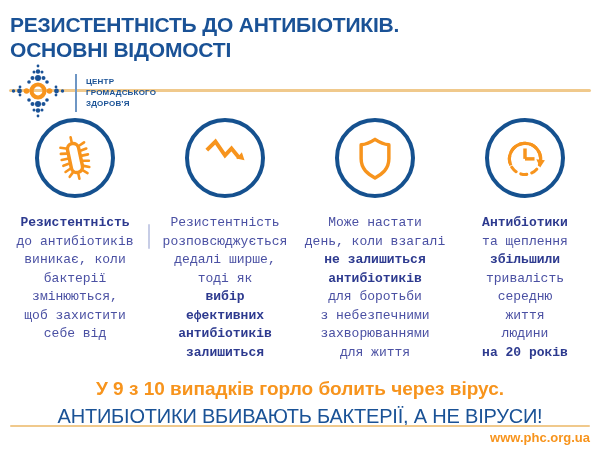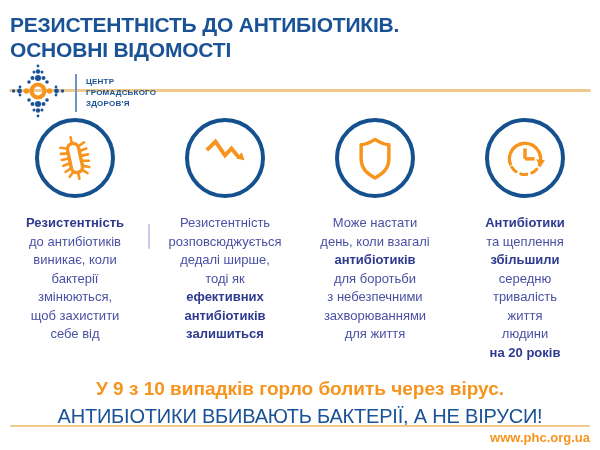--- a/index.html
+++ b/index.html
@@ -22,21 +22,21 @@
   .header{display:flex;justify-content:space-between;align-items:flex-start;
     height:68px;padding:12px 10px 0 10px;box-sizing:content-box;flex-direction:column;}
   .title{color:var(--primary_blue);font-weight:bold;font-size:21px;
     line-height:1.2;letter-spacing:-0.2px;text-transform:uppercase;}
   .logo{display:flex;align-items:center;gap:9px;margin-right:4px;margin-top:1px;}
   .logo-divider{width:2px;height:38px;background:var(--logo_divider_blue);}
   .logo-text{color:var(--primary_blue);font-weight:bold;font-size:8px;
     line-height:1.35;letter-spacing:0.2px;text-transform:uppercase;}
   .rule{height:3px;background:var(--tan_line);margin:9px 9px 0 9px;border-radius:2px;}
   
-  .columns{display:grid;grid-template-columns:repeat(4,150px);margin-top:26px;position:relative;}
+  .columns{display:grid;grid-template-columns:repeat(4,150px);margin-top:26px;position:relative;font-family:Liberation Mono, monospace;}
   .column{display:flex;flex-direction:column;align-items:center;}
   .icon-circle{width:80px;height:80px;box-sizing:border-box;border:4px solid var(--circle_blue);
     border-radius:50%;display:flex;align-items:center;justify-content:center;background:#fff;}
   .icon-circle svg{display:block;}
   .col-text{margin-top:16px;font-size:13px;line-height:18.5px;color:var(--text_blue);
     text-align:center;width:148px;}
   .col-text .bold{font-weight:bold;color:var(--text_blue_bold);}
   .col-divider{position:absolute;left:148px;top:106px;width:2px;height:25px;
     background:var(--col_divider);border-radius:1px;}
   
@@ -159,35 +159,37 @@
         <svg width="52" height="52" viewBox="0 0 60 60">
           <polyline points="9,21 19,11 30,27 37.5,19 46.5,30" class="st-o" stroke-width="4.5" stroke-linejoin="miter"></polyline>
           <polygon points="43,30.5 52.5,32.5 49.5,23.5" class="fl-o"></polygon>
         </svg>
       </div>
       <div class="col-text">
           <div>Резистентність</div>
           <div>розповсюджується</div>
           <div>дедалі ширше,</div>
           <div>тоді як</div>
+          <div class="bold">вибір</div>
           <div class="bold">ефективних</div>
           <div class="bold">антибіотиків</div>
           <div class="bold">залишиться</div>
         </div>
     </div>
 
     <div class="column">
       <div class="icon-circle">
         <svg width="52" height="52" viewBox="0 0 60 60">
           <path d="M30,8.5 C35,11.8 41,14.3 46,14.8 L46,31 C46,43 38,48.5 30,53 C22,48.5 14,43 14,31 L14,14.8 C19,14.3 25,11.8 30,8.5 Z" class="st-o" stroke-width="4" stroke-linejoin="round"></path>
         </svg>
       </div>
       <div class="col-text">
           <div>Може настати</div>
           <div>день, коли взагалі</div>
+          <div class="bold">не залишиться</div>
           <div class="bold">антибіотиків</div>
           <div>для боротьби</div>
           <div>з небезпечними</div>
           <div>захворюваннями</div>
           <div>для життя</div>
         </div>
     </div>
 
     <div class="column">
       <div class="icon-circle">
@@ -202,22 +204,22 @@
           <g class="st-o" stroke-width="4" stroke-linecap="butt">
             <line x1="30" y1="31" x2="30" y2="19"></line>
             <line x1="30" y1="31" x2="41" y2="31"></line>
           </g>
         </svg>
       </div>
       <div class="col-text">
           <div class="bold">Антибіотики</div>
           <div>та щеплення</div>
           <div class="bold">збільшили</div>
+          <div>тривалість</div>
           <div>середню</div>
-          <div>тривалість</div>
           <div>життя</div>
           <div>людини</div>
           <div class="bold">на 20 років</div>
         </div>
     </div>
   </div>
 
   <div class="tagline-orange">У 9 з 10 випадків горло болить через вірус.</div>
   <div class="tagline-blue">АНТИБІОТИКИ ВБИВАЮТЬ БАКТЕРІЇ, А НЕ ВІРУСИ!</div>
 

